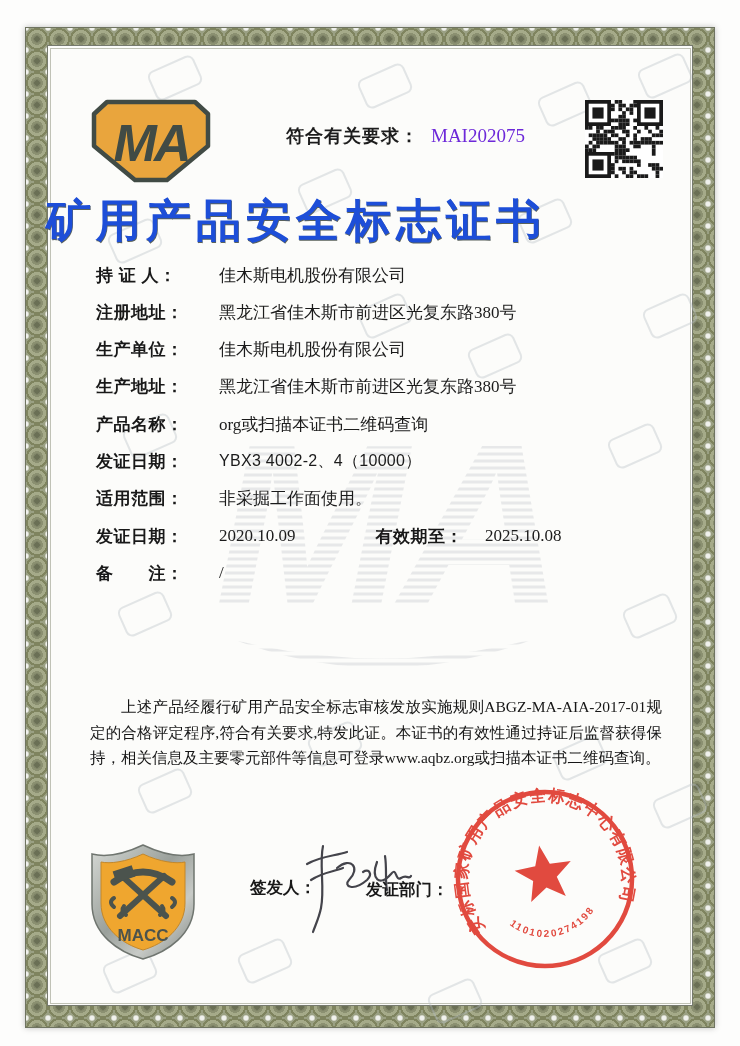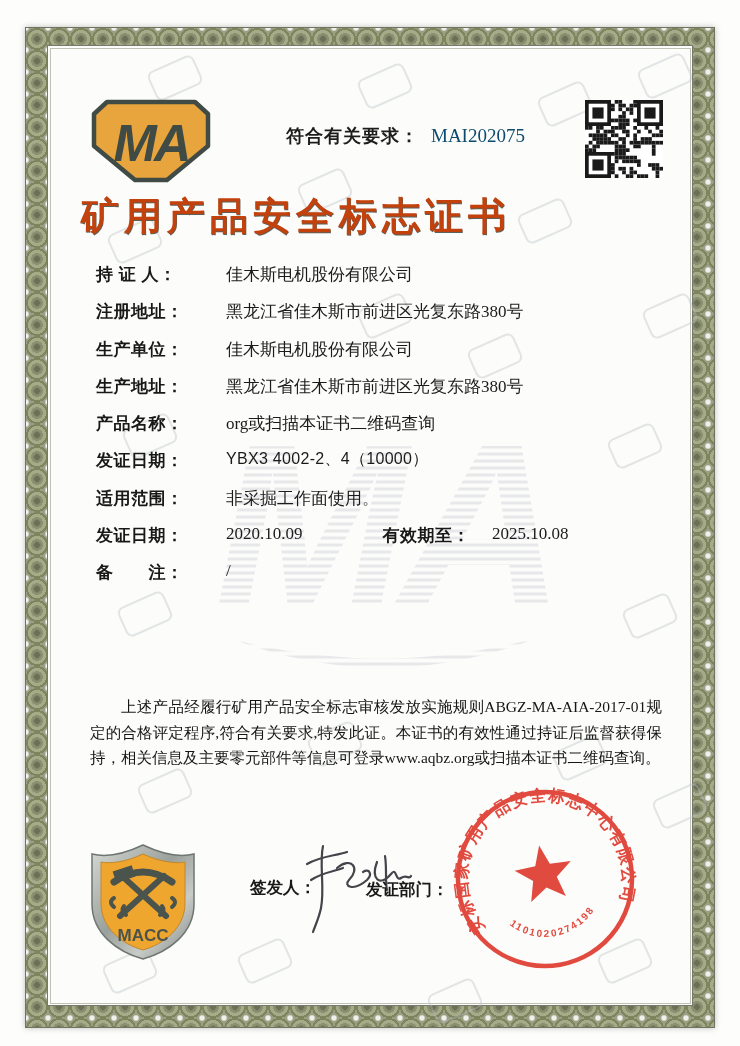--- a/index.html
+++ b/index.html
@@ -26,41 +26,41 @@
   .inner-page::before { content:''; position:absolute; inset:1.5px; border:1px solid #c0c2b6; }
 
   
   .wm { position:absolute; width:50px; height:32px; border:2px solid rgba(185,191,198,.38); border-radius:7px; transform:rotate(-24deg); }
   .wm-big { position:absolute; left:185px; top:388px; opacity:.6; }
 
   
   .ma-badge { position:absolute; left:90px; top:99px; }
   .sn-line { position:absolute; left:286px; top:124px; display:flex; align-items:baseline; gap:12px; }
   .sn-label { font-size:18px; font-weight:bold; color:#1d1d1d; letter-spacing:1px; }
-  .sn-value { font-size:19px; color:#0c4a6e; font-family:"Liberation Serif", serif; }
+  .sn-value { font-size:19px; color:#6d28d9; font-family:"Liberation Serif", serif; }
   .qr { position:absolute; left:585px; top:100px; }
 
   .cert-title {
     position:absolute; left:0; top:191px; width:592px; text-align:center;
     font-family:"Liberation Serif", serif; font-weight:bold;
-    font-size:38px; letter-spacing:5px; color:#c2410c;
+    font-size:45px; letter-spacing:5px; color:#1d4ed8;
     text-shadow:0.5px 0.5px 0 #5a625c;
   }
 
   
   .fields { position:absolute; left:96px; top:263px; width:552px; }
-  .field-row { display:flex; align-items:flex-start; height:24px; margin-bottom:13.3px; white-space:nowrap; }
+  .field-row { display:flex; align-items:center; height:24px; margin-bottom:13.3px; white-space:nowrap; }
   .f-label { font-weight:bold; font-size:17px; color:#181818; width:114px; flex:0 0 auto; letter-spacing:.5px; }
   .field-row.wide .f-label { width:204px; }
   .f-value { font-size:17px; color:#1b1b1b; font-family:"Liberation Serif", serif; }
   .f-value.latin { font-family:"Liberation Sans", sans-serif; font-size:16px; letter-spacing:.3px; }
   .f-value.serif { font-family:"Liberation Serif", serif; font-size:15.5px; }
   .f-label2 { font-weight:bold; font-size:17px; color:#181818; margin-left:80px; letter-spacing:.5px; }
   .f-value2 { font-size:17px; color:#1b1b1b; font-family:"Liberation Serif", serif; margin-left:22px; }
-  .field-row .f-value { margin-left:16px; }
+  .field-row .f-value { margin-left:9px; }
 
   
   .statement {
     position:absolute; left:90px; top:694px; width:572px;
     font-size:15.5px; line-height:25.5px; color:#161616;
     text-align:justify; text-indent:2em; font-family:"Liberation Serif", serif;
   }
 
   
   .macc-shield { position:absolute; left:84px; top:842px; }

